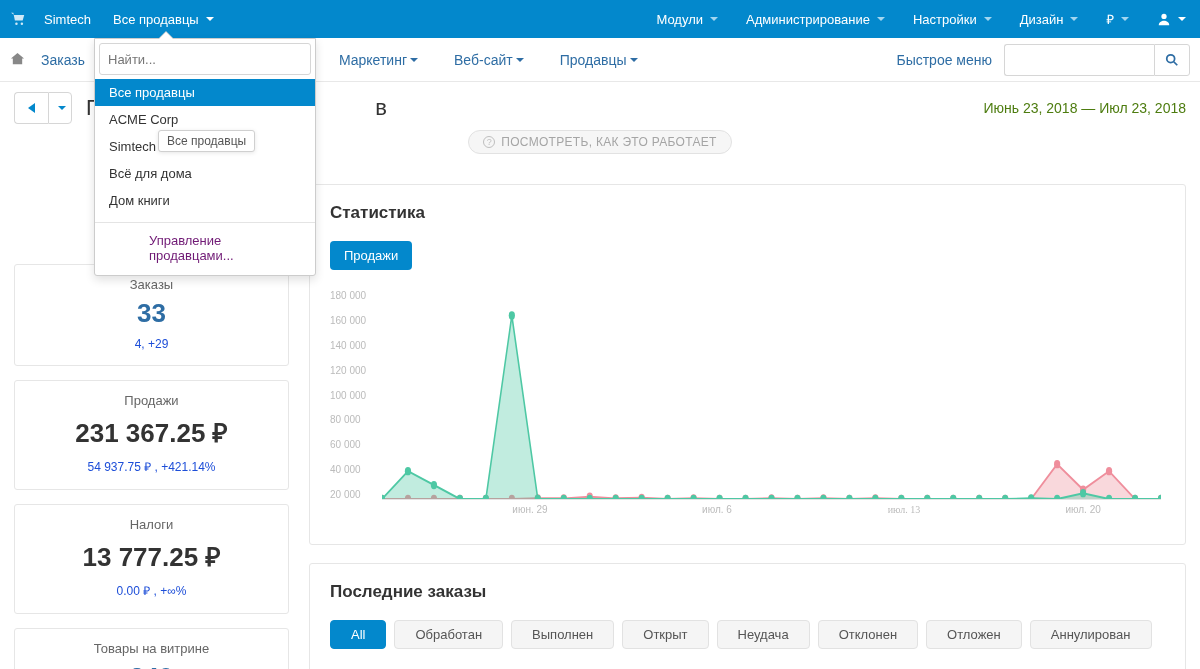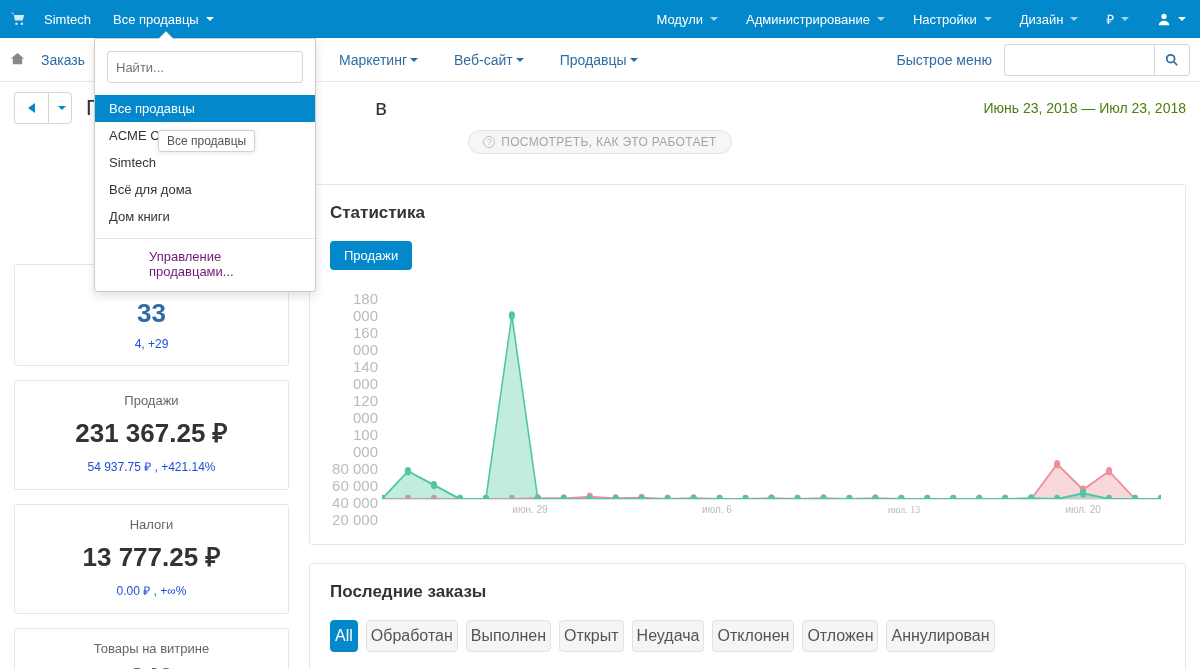--- a/index.html
+++ b/index.html
@@ -54,35 +54,35 @@
 .card-value.dark { color:#333; }
 .card-sub { font-size:12px; color:#1d4ed8; margin-top:8px; }
 
 .rightcol { flex:1; display:flex; flex-direction:column; gap:18px; margin-top:24px;}
 .panel { border:1px solid #e6e6e6; border-radius:3px; padding:18px 20px 24px; background:#fff;}
 .panel h3 { font-size:17px; font-weight:600; color:#333; margin-bottom:18px; }
 .sales-btn { background:#0388cc; color:#fff; border:none; border-radius:4px; padding:7px 14px; font-size:13px; cursor:pointer; margin-bottom:20px;}
 
 
 .chart-box { position:relative; height:230px; }
-.y-labels { position:absolute; left:0; top:0; bottom:20px; width:48px; display:flex; flex-direction:column; justify-content:space-between; text-align:right; font-size:15px; color:#bbb; }
+.y-labels { position:absolute; left:0; top:0; bottom:20px; width:48px; display:flex; flex-direction:column; justify-content:space-between; text-align:left; font-size:10px; color:#bbb; }
 .chart-area { position:absolute; left:52px; right:4px; top:0; bottom:20px; border-bottom:1px solid #e4e4e4; }
 .chart-area svg { position:absolute; inset:0; width:100%; height:100%; }
 .x-labels { position:absolute; left:52px; right:4px; bottom:0; height:16px; font-size:10px; color:#bbb; }
 .x-lbl { position:absolute; transform:translateX(-50%); }
 
 
 .filter-chips { display:flex; flex-wrap:wrap; gap:8px; }
-.chip { border:1px solid #e2e2e2; background:#f5f5f5; color:#555; border-radius:4px; padding:6px 4px; font-size:16px; cursor:pointer; }
+.chip { border:1px solid #e2e2e2; background:#f5f5f5; color:#555; border-radius:4px; padding:6px 20px; font-size:13px; cursor:pointer; }
 .chip.active { background:#0388cc; border-color:#0388cc; color:#fff; }
 
 
 .vendor-dd { position:absolute; top:38px; left:94px; width:222px; background:#fff; border:1px solid #ccc; border-radius:0 0 3px 3px; box-shadow:0 4px 10px rgba(0,0,0,.12); z-index:50; }
 .vendor-dd::before { content:""; position:absolute; top:-7px; left:64px; width:0;height:0; border-left:7px solid transparent;border-right:7px solid transparent;border-bottom:7px solid #fff; filter:drop-shadow(0 -1px 0 #ccc);}
-.vendor-search { padding:12px; }
+.vendor-search { padding:4px; }
 .vendor-search input { width:100%; height:32px; border:1px solid #d6d6d6; border-radius:3px; padding:0 8px; font-size:13px; color:#333;}
 .vendor-list { max-height:150px; overflow:hidden; padding-bottom:4px;}
 .vendor-item { padding:6px 14px; font-size:13px; color:#333; cursor:pointer; position:relative;}
 .vendor-item.sel { background:#0388cc; color:#fff; }
 .vendor-divider { border-top:1px solid #e4e4e4; margin:4px 0 0; }
 .vendor-manage { padding:10px 14px 12px; font-size:13px; color:#701a75; cursor:pointer;margin-left:40px;}
 .vendor-tooltip { position:absolute; left:158px; top:130px; background:#fff; border:1px solid #d0d0d0; border-radius:3px; padding:3px 8px; font-size:12px; color:#555; box-shadow:0 1px 4px rgba(0,0,0,.1); z-index:55;}
 </style>
 </head>
 <body>

